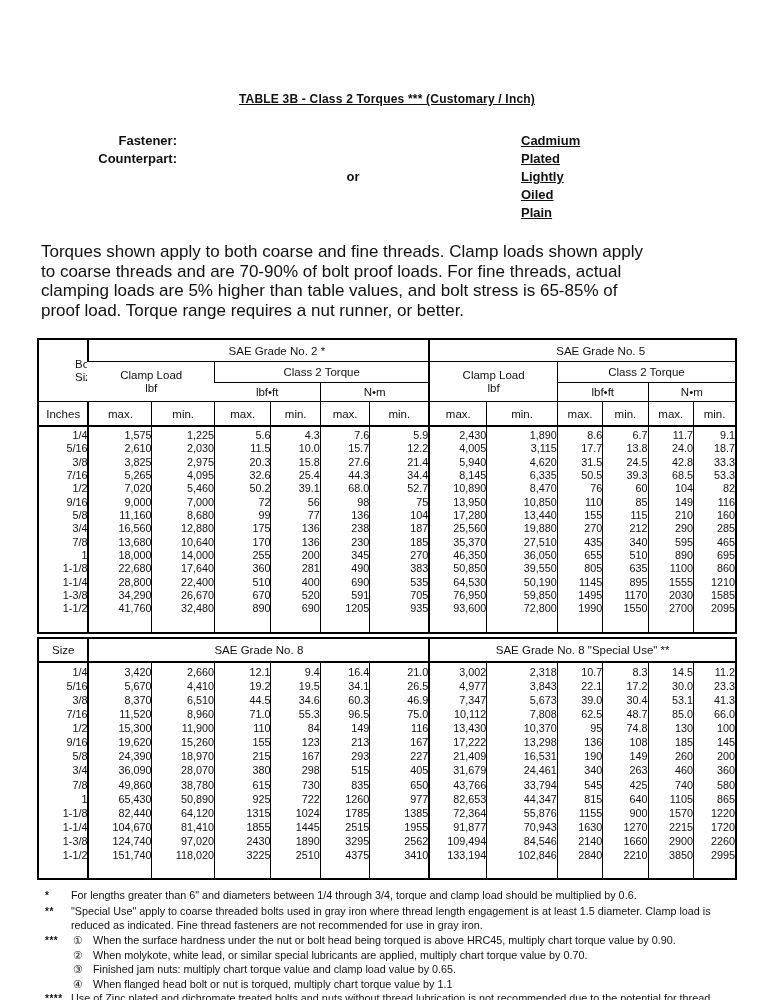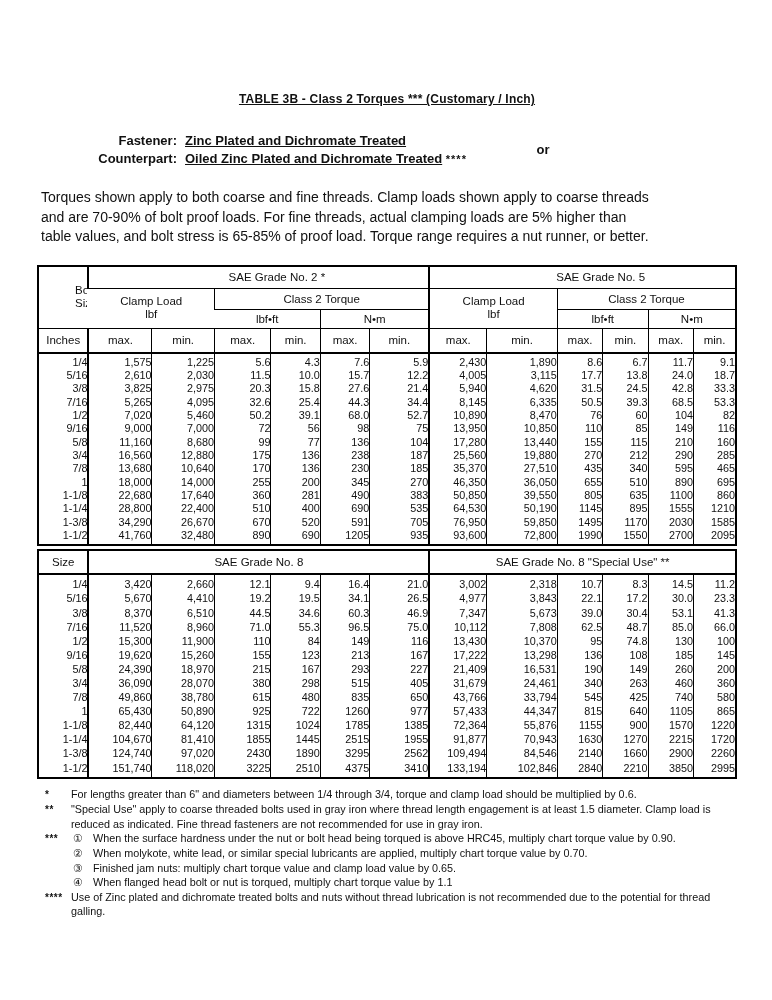--- a/index.html
+++ b/index.html
@@ -30,21 +30,21 @@
     font-weight: bold;
     line-height: 18px;
     margin-bottom: 20px;
   }
   .fb-labels { text-align: right; padding-right: 8px; }
   .fb-or { display: flex; align-items: center; justify-content: center; }
   .fb-sup { font-size: 11px; letter-spacing: 1px; }
 
   
   .intro {
-    font-size: 14px;
+    font-size: 17px;
     line-height: 19.5px;
     width: 612px;
     margin: 0 0 18px 4px;
   }
 
   
   table.torque-table {
     table-layout: fixed;
     width: 700px;
     border-collapse: collapse;
@@ -69,21 +69,21 @@
     border-top: none; border-bottom: none;
     font-size: 10.8px;
     line-height: 13.35px;
     text-align: right;
     padding-right: 14px;
     white-space: nowrap;
   }
   #table2 tbody td { line-height: 14.1px; }
   td.size-cell { padding-right: 7px; }
   tbody tr:first-child td { padding-top: 2px; }
-  tbody tr:last-child td { padding-bottom: 2px; }
+  tbody tr:last-child td { padding-bottom: 16px; }
   .tbl-gap { height: 3px; }
   #table2 thead th { height: 22px; border-bottom: 2px solid #000; }
 
   
   .footnotes { margin-top: 8px; font-size: 10.8px; line-height: 14.6px; width: 700px; }
   .fn { display: flex; align-items: flex-start; }
   .fn-marker { flex: 0 0 26px; padding-left: 8px; font-weight: bold; letter-spacing: 0.5px; font-size: 10px; padding-top: 1px; }
   .fn-body { flex: 1; }
   .fn-sub { display: flex; }
   .fn-bullet { flex: 0 0 20px; padding-left: 2px; }
@@ -94,25 +94,25 @@
 
 <div class="page">
 
   <h1 class="doc-title"><span class="u">TABLE 3B - Class 2 Torques *** (Customary / Inch)</span></h1>
 
   <div class="fastener-block">
     <div class="fb-labels">
       <div>Fastener:</div>
       <div>Counterpart:</div>
     </div>
-    <div class="fb-values">
-      <div><span class="u">Zinc Plated and Dichromate Treated</span></div>
-      <div><span class="u">Oiled Zinc Plated and Dichromate Treated</span> <span class="fb-sup">****</span></div>
+    <div class="fb-or">or</div>
+    <div class="fb-alt">
+      <div class="u">Cadmium Plated</div>
+      <div class="u">Lightly Oiled Plain</div>
     </div>
-    <div class="fb-or">or</div>
   </div>
 
   <p class="intro">Torques shown apply to both coarse and fine threads.  Clamp loads shown apply to coarse threads and are 70-90% of bolt proof loads.  For fine threads, actual clamping loads are  5% higher than table values, and bolt stress is 65-85% of proof load.  Torque range requires a nut runner, or better.</p>
 
   <table class="torque-table" id="table1">
     <colgroup>
       <col style="width:50px">
         <col style="width:63px">
         <col style="width:62px">
         <col style="width:56px">
@@ -521,39 +521,39 @@
           <td>340</td>
           <td>263</td>
           <td>460</td>
           <td>360</td>
         </tr>
         <tr>
           <td class="size-cell">7/8</td>
           <td class="bl2">49,860</td>
           <td>38,780</td>
           <td>615</td>
-          <td>480</td>
+          <td>730</td>
           <td>835</td>
           <td>650</td>
           <td class="bl2">43,766</td>
           <td>33,794</td>
           <td>545</td>
           <td>425</td>
           <td>740</td>
           <td>580</td>
         </tr>
         <tr>
           <td class="size-cell">1</td>
           <td class="bl2">65,430</td>
           <td>50,890</td>
           <td>925</td>
           <td>722</td>
           <td>1260</td>
           <td>977</td>
-          <td class="bl2">57,433</td>
+          <td class="bl2">82,653</td>
           <td>44,347</td>
           <td>815</td>
           <td>640</td>
           <td>1105</td>
           <td>865</td>
         </tr>
         <tr>
           <td class="size-cell">1-1/8</td>
           <td class="bl2">82,440</td>
           <td>64,120</td>

